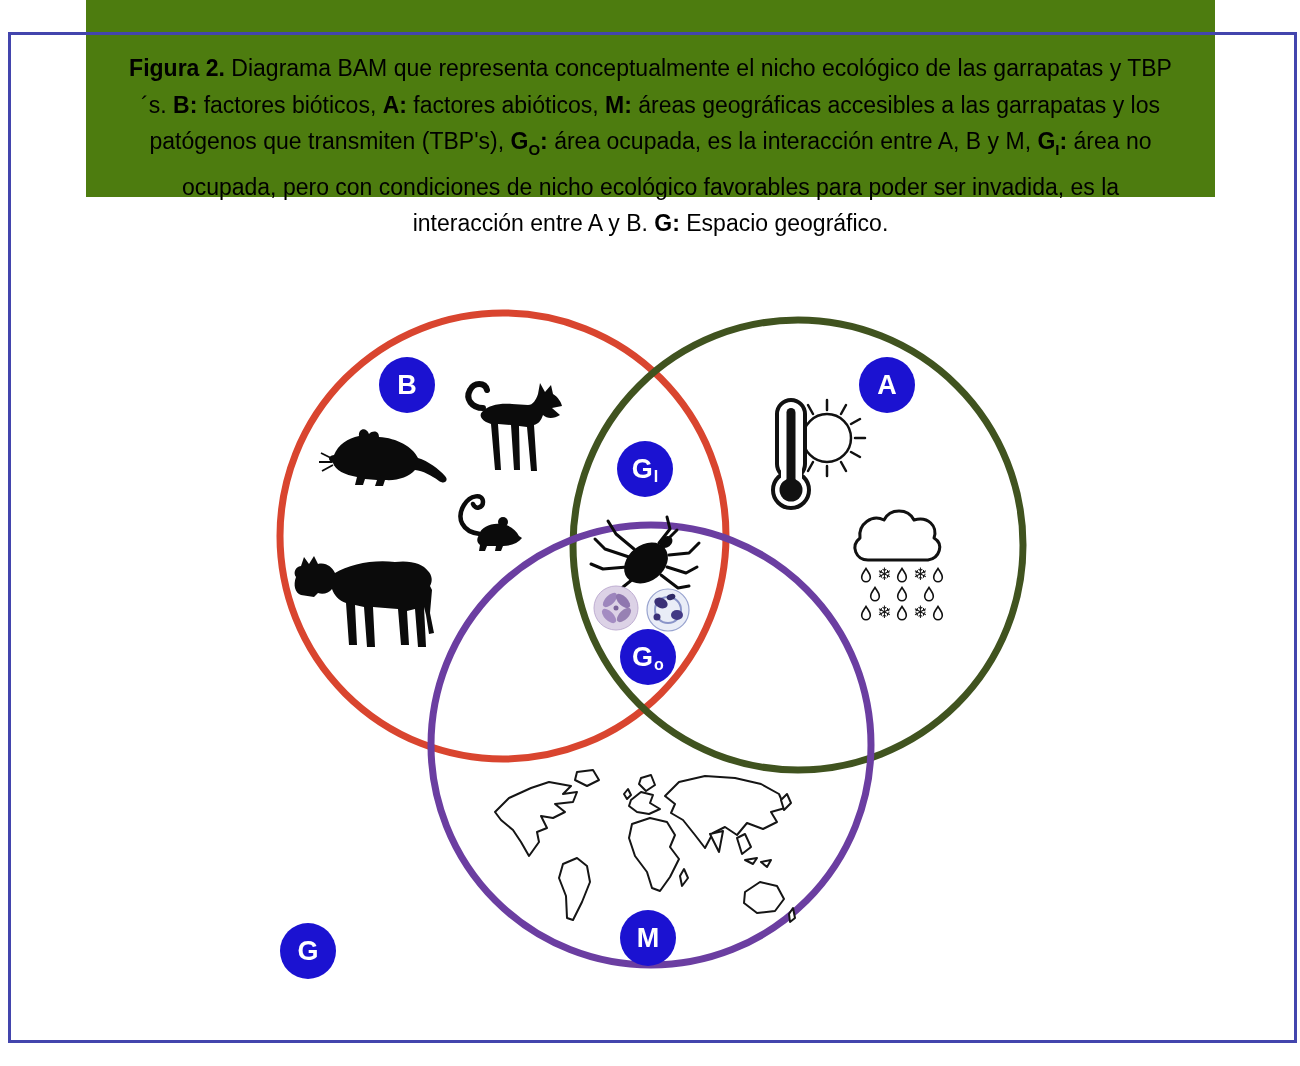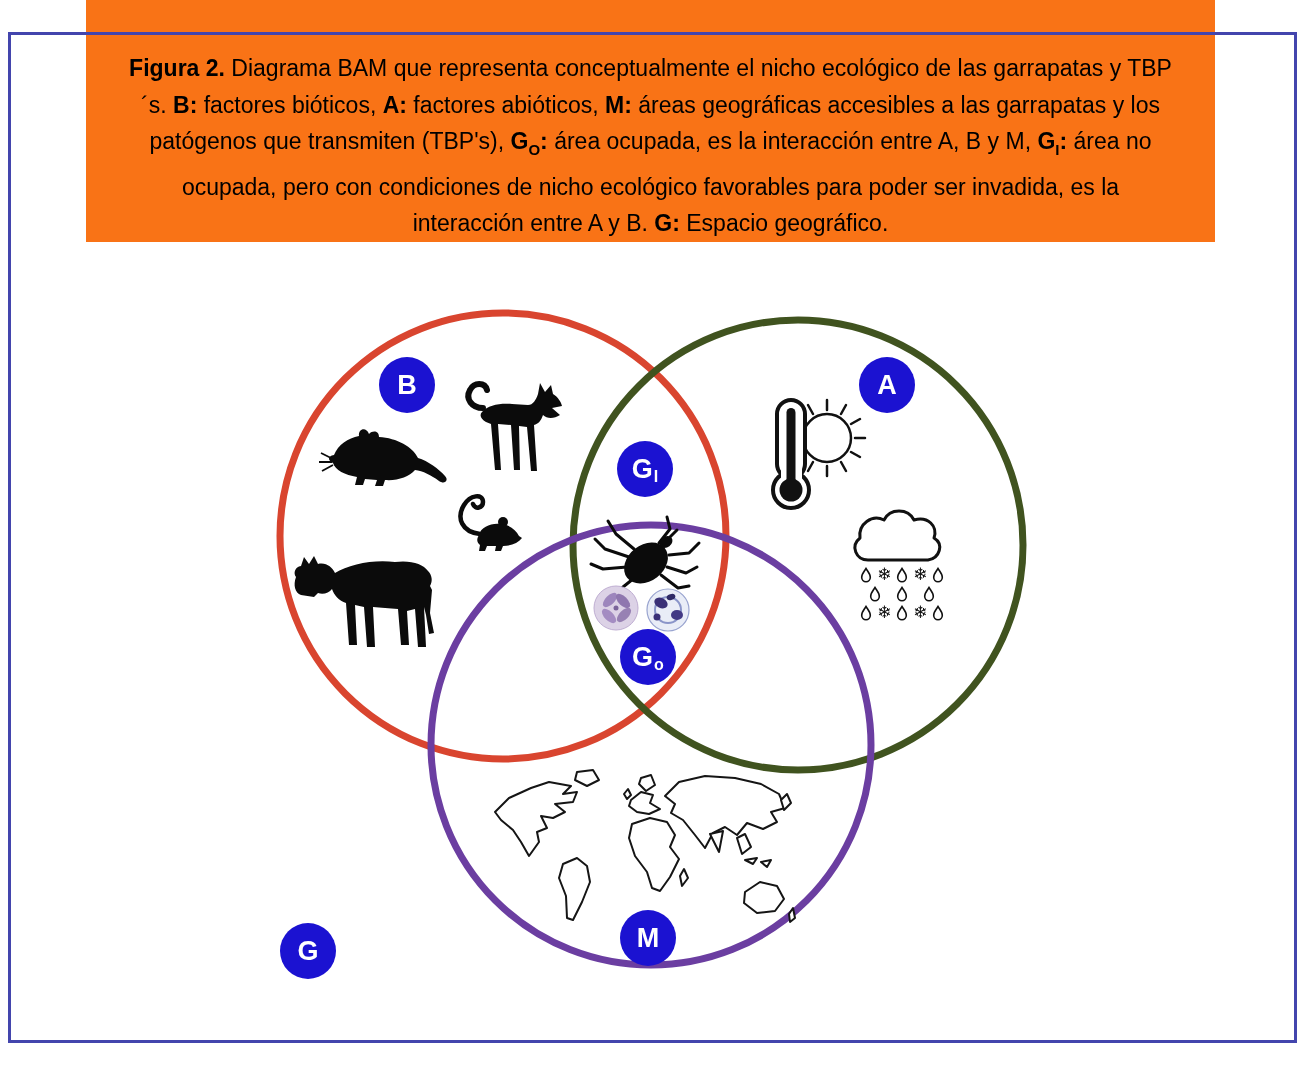--- a/index.html
+++ b/index.html
@@ -1,19 +1,19 @@
 <!DOCTYPE html>
 <html><head>
 <meta charset="utf-8">
 <style>
   html,body{margin:0;padding:0;}
   body{width:1300px;height:1066px;background:#ffffff;font-family:"Liberation Sans",sans-serif;}
   .page{position:relative;width:1300px;height:1066px;background:#ffffff;overflow:hidden;}
 
-  .caption-box{position:absolute;left:86px;top:0;width:1129px;height:242px;background:#f97316;z-index:1;}
+  .caption-box{position:absolute;left:86px;top:0;width:1129px;height:197px;background:#4d7c0f;z-index:1;}
   .caption{margin:50px 42px 0;font-size:23px;line-height:36.5px;text-align:center;color:#000;}
   .caption b{font-weight:bold;}
   .subscript{font-size:15px;vertical-align:-6px;font-weight:bold;}
 
   .frame{position:absolute;left:8px;top:32px;width:1289px;height:1011px;border:3px solid #4345ad;
          box-sizing:border-box;z-index:3;pointer-events:none;}
 
   .venn{position:absolute;left:0;top:0;z-index:2;}
 
   .badge{position:absolute;width:56px;height:56px;border-radius:50%;background:#1b12d1;color:#fff;

